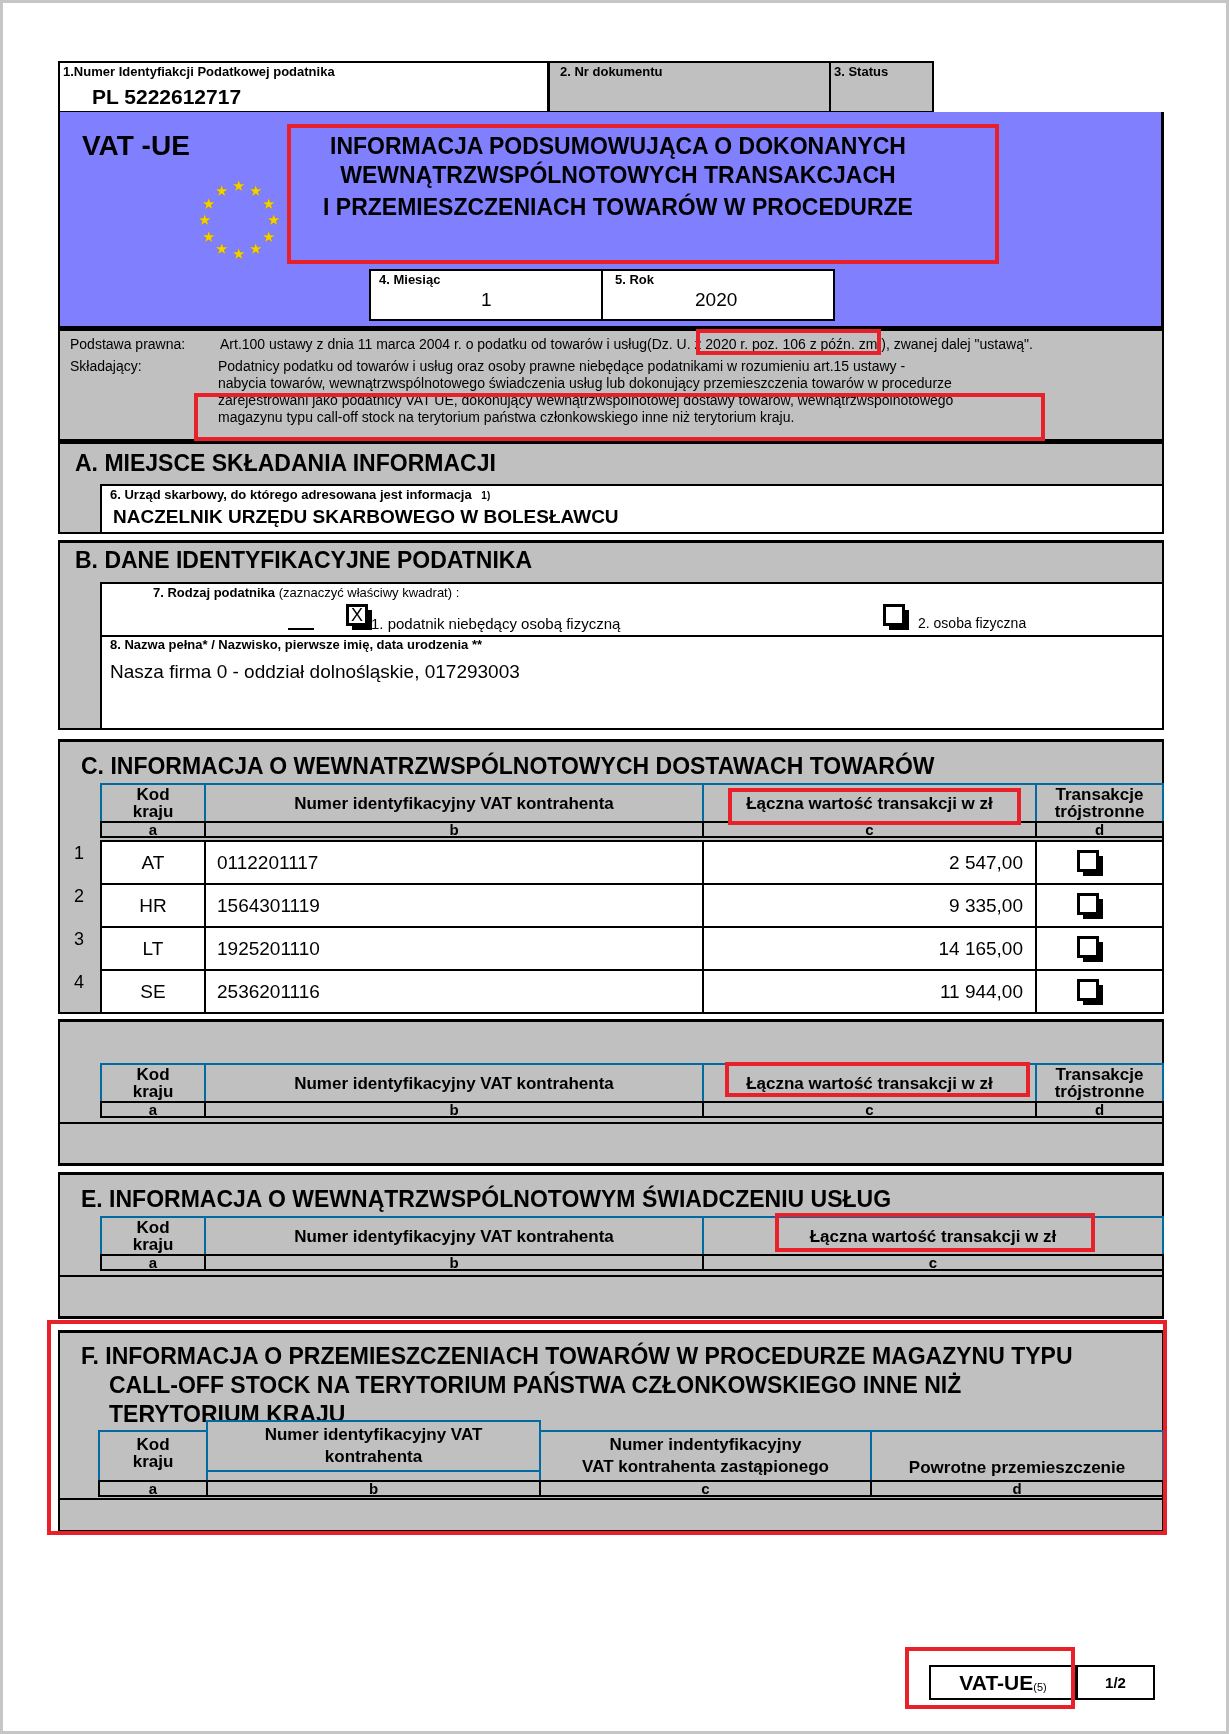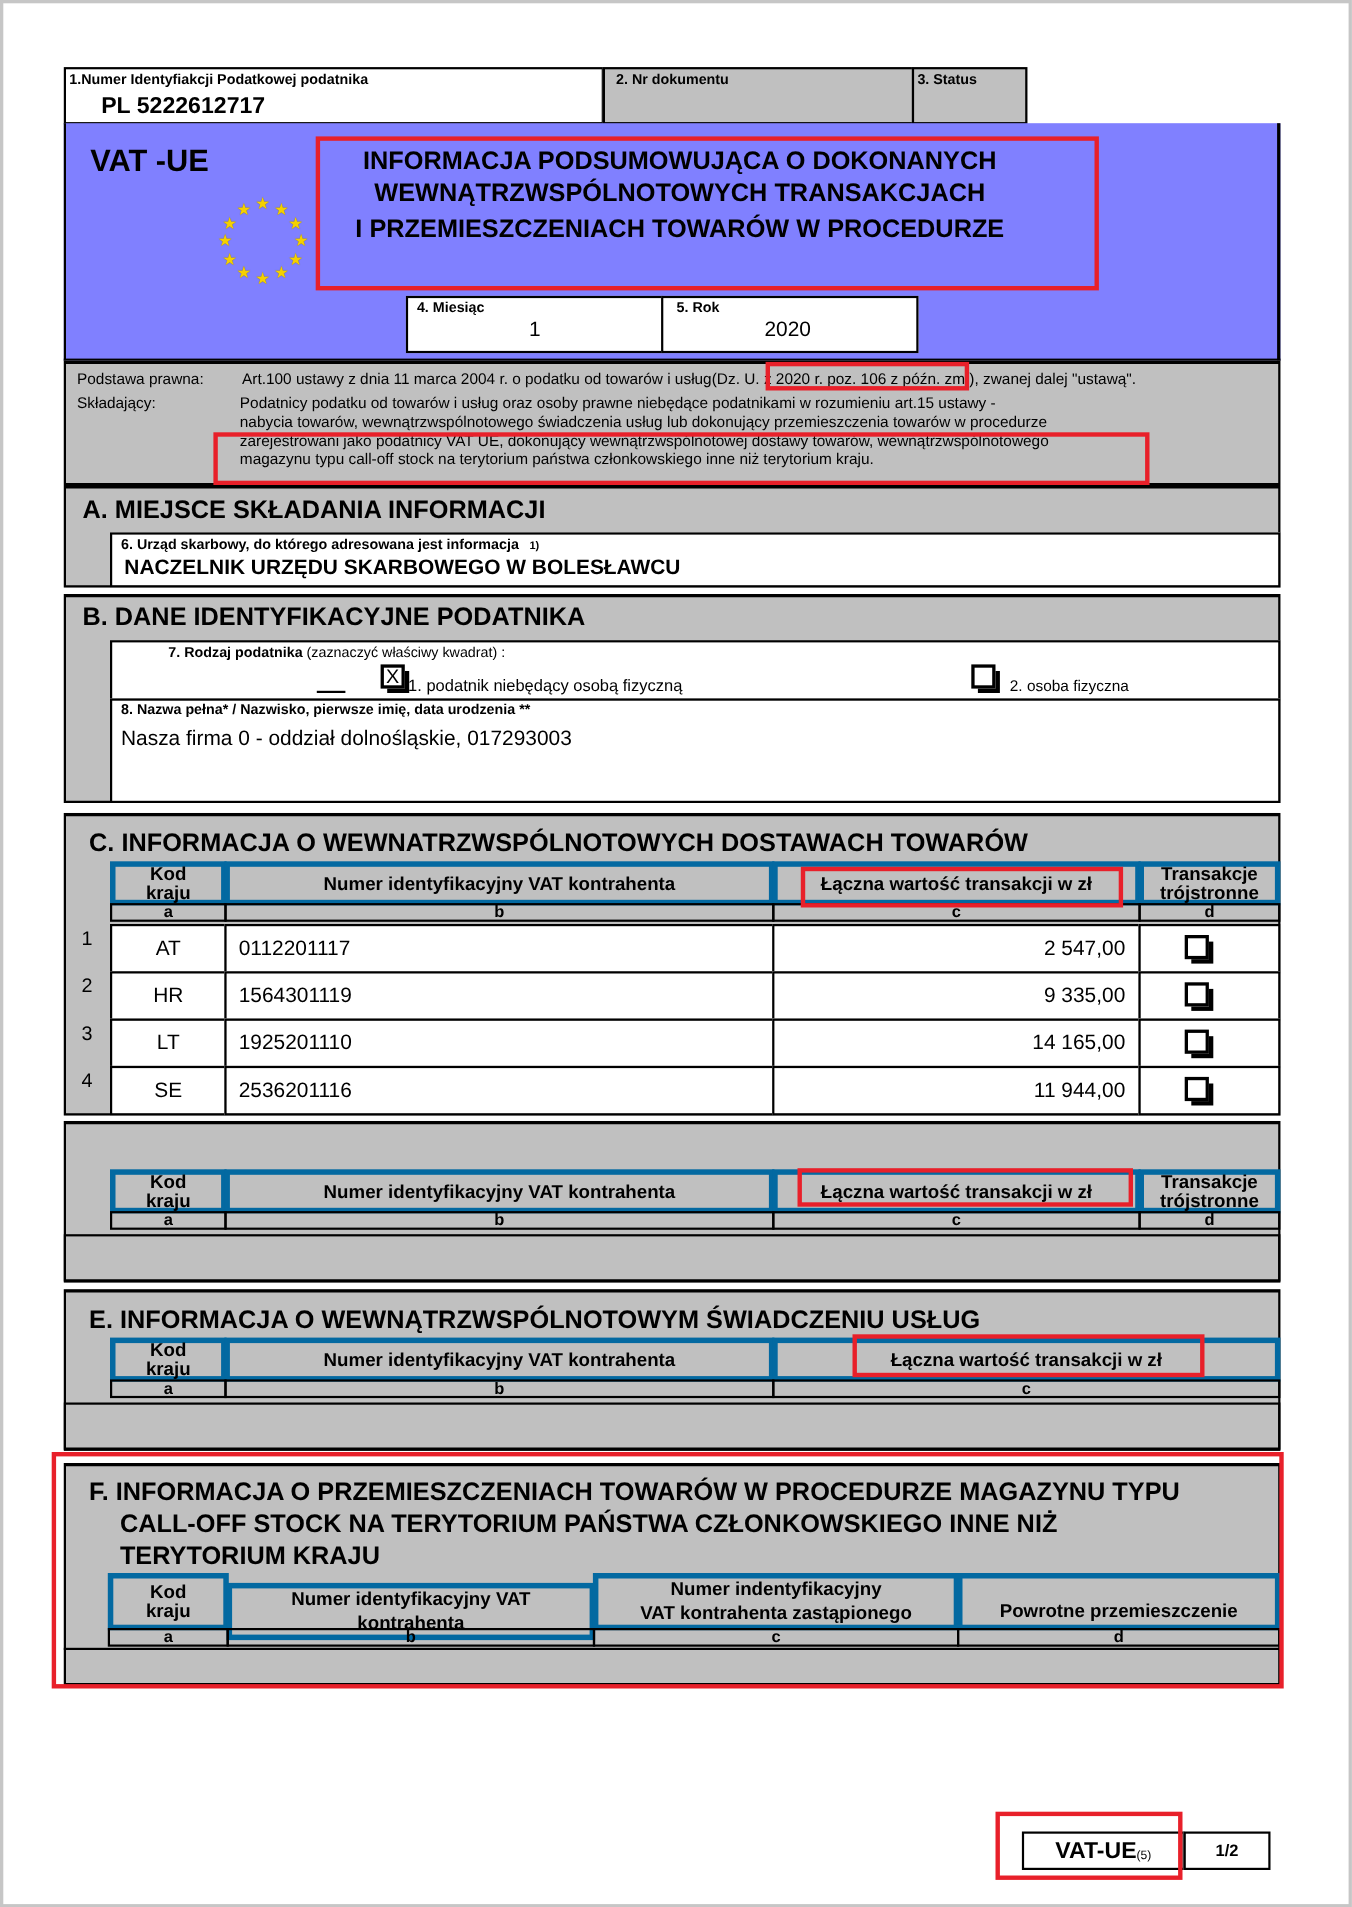--- a/index.html
+++ b/index.html
@@ -7,21 +7,21 @@
          font-family:"Liberation Sans", sans-serif; color:#000; }
   .page-frame { position:absolute; left:0; top:0; width:1223px; height:1728px; border:3px solid #c6c6c6; }
   .abs { position:absolute; box-sizing:border-box; }
   .b2 { border:2px solid #000; }
   .gray { background:#c0c0c0; }
   .white { background:#fff; }
   .blue { background:#8080ff; }
   .red { border:4px solid #e8202a; position:absolute; box-sizing:border-box; }
   .lbl-s { font-size:13px; font-weight:bold; }
   .sec-title { font-size:23px; font-weight:bold; position:absolute; white-space:nowrap; }
-  .th { position:absolute; box-sizing:border-box; border:5px solid #0369a1; display:flex; align-items:center; justify-content:center; text-align:center; font-weight:bold; font-size:17px; line-height:17px; }
+  .th { position:absolute; box-sizing:border-box; border:2px solid #0369a1; display:flex; align-items:center; justify-content:center; text-align:center; font-weight:bold; font-size:17px; line-height:17px; }
   .tl { position:absolute; box-sizing:border-box; border:2px solid #000; display:flex; align-items:center; justify-content:center; font-weight:bold; font-size:15px; line-height:14px; }
   .td { position:absolute; box-sizing:border-box; border:2px solid #000; background:#fff; display:flex; align-items:center; font-size:19px; }
   .rownum { position:absolute; font-size:18px; width:22px; text-align:center; }
   .chk { position:absolute; width:24px; height:24px; }
   .chk .sh { position:absolute; left:6px; top:6px; width:20px; height:20px; background:#000; }
   .chk .fr { position:absolute; left:0; top:0; width:16px; height:16px; border:3px solid #000; background:#fff; font-size:18px; line-height:16px; text-align:center; }
   .star { position:absolute; color:#f5d000; font-size:15px; line-height:15px; text-shadow:0 0 1px #7a6a00; }
 </style>
 </head>
 <body>
@@ -211,21 +211,21 @@
 <div class="red" style="left:775px;top:1213px;width:320px;height:39px;"></div>
 
 <div class="abs gray" style="left:58px;top:1330px;width:1106px;height:202px;border:2px solid #000;border-top:3px solid #000;">
   <div style="position:absolute;left:21px;top:9px;font-size:23px;font-weight:bold;line-height:29px;white-space:nowrap;">
     <div>F. INFORMACJA O PRZEMIESZCZENIACH TOWARÓW W PROCEDURZE MAGAZYNU TYPU</div>
     <div style="padding-left:28px;">CALL-OFF STOCK NA TERYTORIUM PAŃSTWA CZŁONKOWSKIEGO INNE NIŻ</div>
     <div style="padding-left:28px;">TERYTORIUM KRAJU</div>
   </div>
   <div class="th" style="left:38px;top:97px;width:110px;height:52px;white-space:pre-line;align-items:flex-start;padding-top:4px;">Kod
 kraju</div>
-  <div class="th" style="left:146px;top:106px;width:335px;height:52px;white-space:pre-line;line-height:22px;">Numer identyfikacyjny VAT
+  <div class="th" style="left:146px;top:87px;width:335px;height:52px;white-space:pre-line;line-height:22px;">Numer identyfikacyjny VAT
 kontrahenta</div>
   <div class="th" style="left:479px;top:97px;width:333px;height:52px;white-space:pre-line;line-height:22px;">Numer indentyfikacyjny
 VAT kontrahenta zastąpionego</div>
   <div class="th" style="left:810px;top:97px;width:294px;height:52px;align-items:flex-end;padding-bottom:4px;">Powrotne przemieszczenie</div>
   <div class="tl" style="left:38px;top:147px;width:110px;height:17px;">a</div>
   <div class="tl" style="left:146px;top:147px;width:335px;height:17px;">b</div>
   <div class="tl" style="left:479px;top:147px;width:333px;height:17px;">c</div>
   <div class="tl" style="left:810px;top:147px;width:294px;height:17px;">d</div>
   <div class="abs" style="left:-2px;top:165px;width:1106px;height:35px;border-top:2px solid #000;"></div>
 </div>

